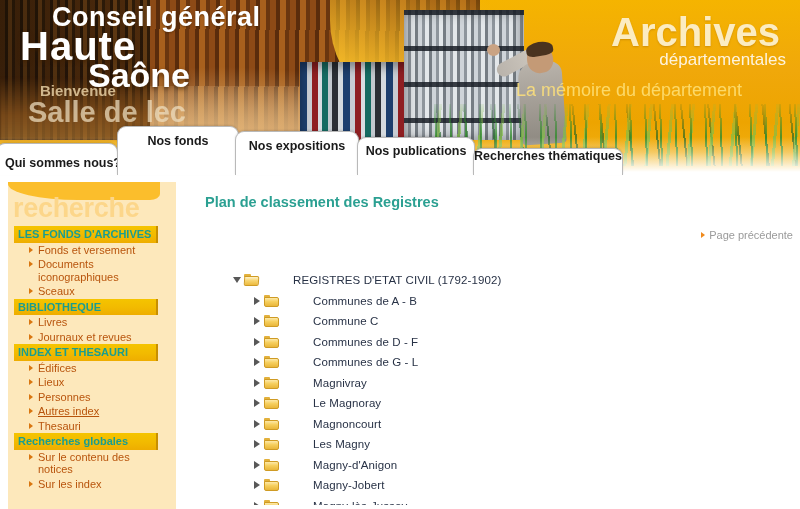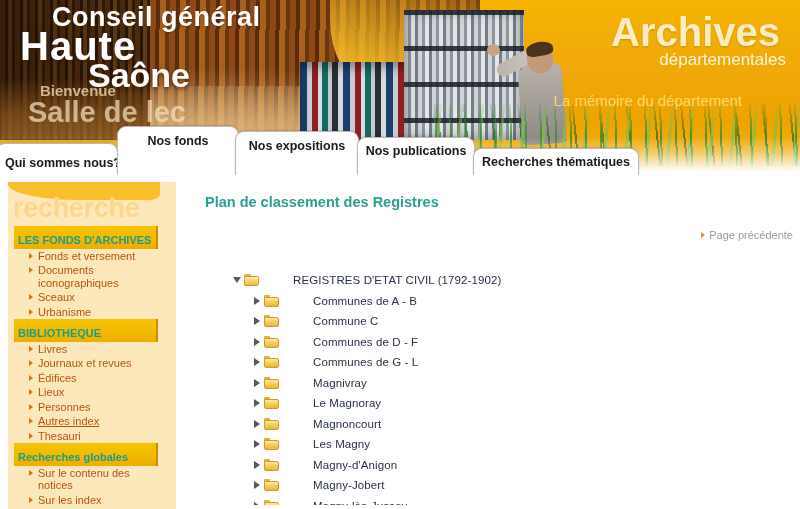--- a/index.html
+++ b/index.html
@@ -150,21 +150,21 @@
     position:absolute; right:20px; top:10px;
     font-size:40px; font-weight:bold; color:#fdf3d6; opacity:.9;
     text-shadow:0 1px 2px rgba(150,90,0,.4);
   }
   .t-depart {
     position:absolute; right:14px; top:50px;
     font-size:17px; color:#fffaf0; opacity:.92;
   }
   .t-memoire {
     position:absolute; right:58px; top:80px;
-    font-size:15px; color:#ffe27a; opacity:.85;margin-top:12px;
+    font-size:18px; color:#ffe27a; opacity:.85;
   }
 
   
   .tab {
     position:absolute;
     background:#ffffff;
     border:1px solid #b9b9b9;
     border-bottom:none;
     border-radius:9px 9px 0 0;
     font-size:12.5px; font-weight:bold; color:#1a1a1a;
@@ -172,21 +172,21 @@
     box-shadow: 0 -1px 2px rgba(0,0,0,.12);
     display:flex; align-items:flex-end;
     padding:0 8px 5px 8px;
     box-sizing:border-box;
     cursor:pointer;
   }
   #tab0 { left:-4px;  top:143px; width:122px; height:32px; }
   #tab1 { left:117px; top:126px; width:122px; height:49px; justify-content:center; align-items:center; padding-bottom:20px;}
   #tab2 { left:235px; top:131px; width:124px; height:44px; justify-content:center; align-items:center; padding-bottom:16px;}
   #tab3 { left:357px; top:137px; width:118px; height:38px; justify-content:center; align-items:center; padding-bottom:12px;}
-  #tab4 { left:473px; top:148px; width:166px; height:27px; justify-content:center; align-items:flex-end; padding-bottom:6px;}
+  #tab4 { left:473px; top:148px; width:150px; height:27px; justify-content:center; align-items:flex-start; padding-bottom:6px;}
 
   
   #sidebar {
     position:absolute; left:8px; top:182px; width:168px; height:327px;
     background:#fde8bb;
     box-sizing:border-box;
     overflow:hidden;
   }
   #sidebar-top-curve {
     position:absolute; left:0; top:0; width:152px; height:18px;
@@ -198,21 +198,21 @@
     position:absolute; left:5px; top:11px;
     font-size:27px; font-weight:bold; color:#fcd68a; letter-spacing:-.3px;
   }
   #nav { position:absolute; left:0; top:44px; width:152px; }
   .nav-head {
     margin:0 2px 0 6px;
     background: linear-gradient(180deg,#f5c400 0%,#f2ba00 55%,#eead00 100%);
     border-right:2px solid #c88f00;
     color:#1a9d8f;
     font-size:11px; font-weight:bold;
-    padding:8px 3px 2px 4px;
+    padding:2px 3px 2px 4px;
     line-height:12.5px;
     cursor:pointer;
   }
   .nav-item {
     position:relative;
     margin-left:30px; margin-right:4px;
     color:#b8540c;
     font-size:11px;
     line-height:12.5px;
     padding:1px 0 1px 0;
@@ -374,24 +374,24 @@
   </div>
 
   <div id="sidebar">
     <div id="sidebar-top-curve"></div>
     <div class="watermark">recherche</div>
     <div id="nav">
         <div class="nav-head">LES FONDS D'ARCHIVES</div>
         <div class="nav-item"><span class="bullet"></span><span class="lbl">Fonds et versement</span></div>
         <div class="nav-item"><span class="bullet"></span><span class="lbl">Documents iconographiques</span></div>
         <div class="nav-item"><span class="bullet"></span><span class="lbl">Sceaux</span></div>
-        <div class="nav-item"><span class="bullet"></span><span class="lbl">Urbanisme</span></div>
         <div class="nav-head">BIBLIOTHEQUE</div>
         <div class="nav-item"><span class="bullet"></span><span class="lbl">Livres</span></div>
         <div class="nav-item"><span class="bullet"></span><span class="lbl">Journaux et revues</span></div>
+        <div class="nav-head">INDEX ET THESAURI</div>
         <div class="nav-item"><span class="bullet"></span><span class="lbl">Édifices</span></div>
         <div class="nav-item"><span class="bullet"></span><span class="lbl">Lieux</span></div>
         <div class="nav-item"><span class="bullet"></span><span class="lbl">Personnes</span></div>
         <div class="nav-item underline"><span class="bullet"></span><span class="lbl">Autres index</span></div>
         <div class="nav-item"><span class="bullet"></span><span class="lbl">Thesauri</span></div>
         <div class="nav-head">Recherches globales</div>
         <div class="nav-item"><span class="bullet"></span><span class="lbl">Sur le contenu des notices</span></div>
         <div class="nav-item"><span class="bullet"></span><span class="lbl">Sur les index</span></div>
       </div>
   </div>

